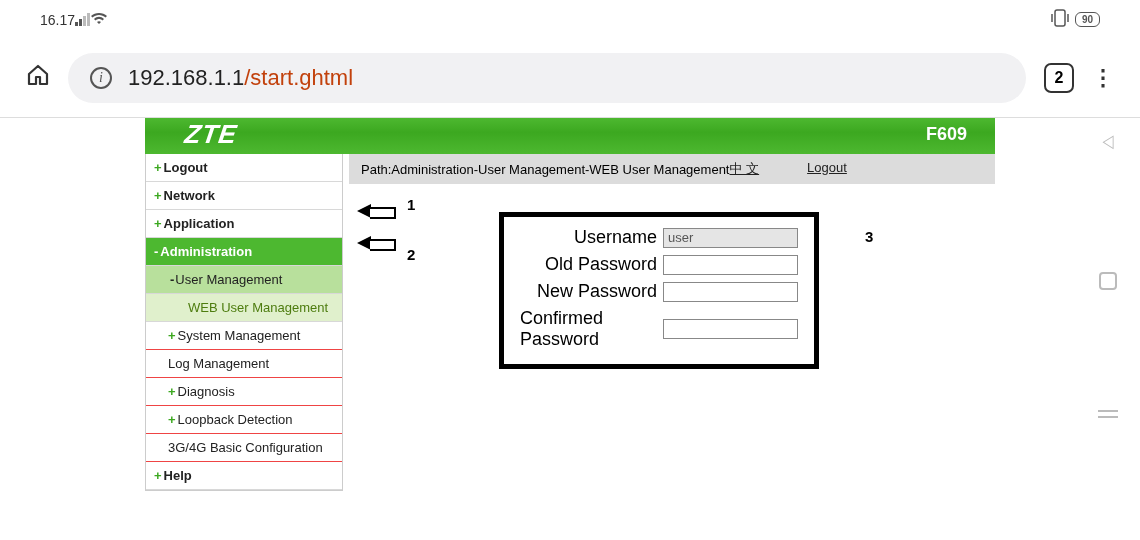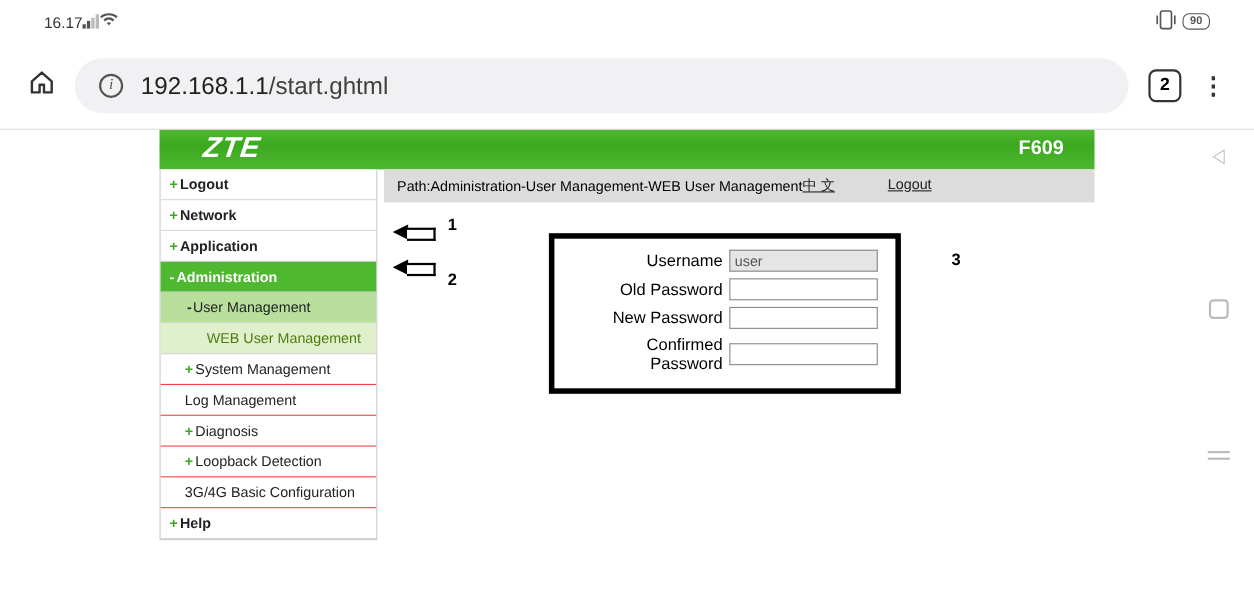--- a/index.html
+++ b/index.html
@@ -38,21 +38,21 @@
     .url-bar {
       flex: 1; background: #f1f1f3; border-radius: 26px; padding: 12px 22px;
       display: flex; align-items: center; gap: 16px;
     }
     .info-icon {
       width: 22px; height: 22px; border: 2px solid #555; border-radius: 50%;
       display: flex; align-items: center; justify-content: center; font-size: 14px;
       font-family: serif; font-style: italic; color: #555;
     }
     .url-text { font-size: 22px; color: #222; }
-    .url-path { color: #404040; }
+    .url-path { color: #c2410c; }
     .tabs-badge {
       width: 30px; height: 30px; border: 2.5px solid #333; border-radius: 7px;
       display: flex; align-items: center; justify-content: center; font-weight: 700;
     }
     .menu-dots { font-size: 22px; font-weight: 700; color: #333; }
     
     .router-page {
       position: relative;
       margin: 0 auto;
       width: 850px;
@@ -138,21 +138,21 @@
       padding: 10px 16px 14px 16px;
       width: 320px;
     }
     .form-row {
       display: flex;
       align-items: center;
       justify-content: flex-end;
       margin-bottom: 6px;
       gap: 6px;
     }
-    .form-row label { font-size: 15px; text-align: right; }
+    .form-row label { font-size: 18px; }
     .form-row input {
       width: 135px;
       height: 20px;
       border: 1px solid #888;
       font-size: 13px;
       padding: 1px 4px;
     }
     .form-row input[disabled] {
       background: #e5e5e5; color: #555;
     }

